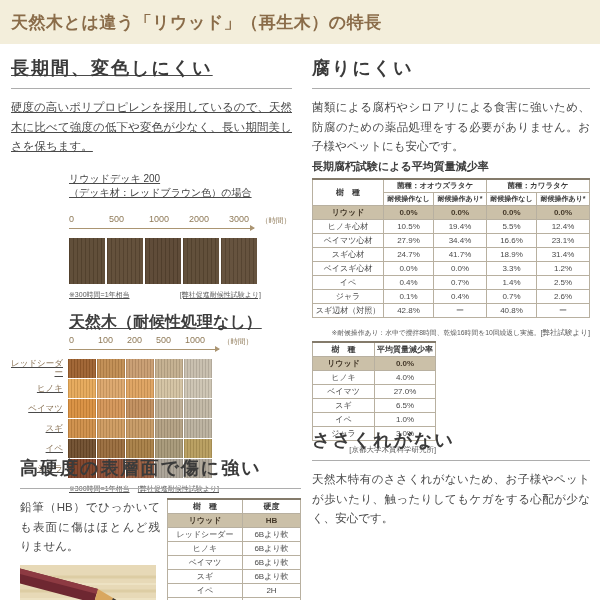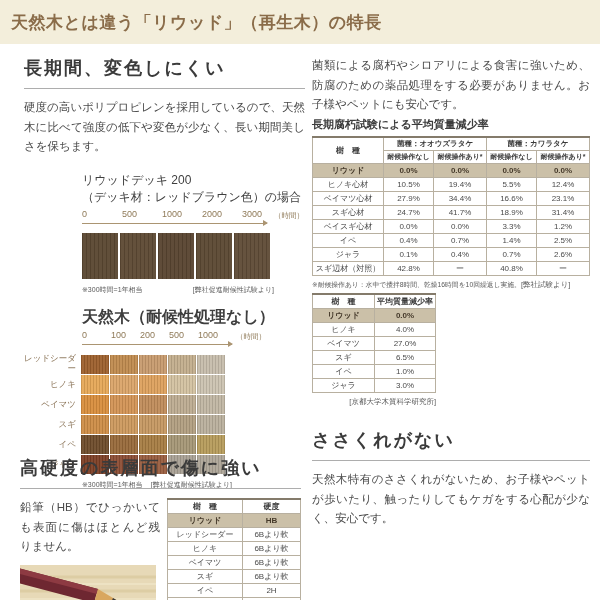--- a/index.html
+++ b/index.html
@@ -5,31 +5,31 @@
   html,body{margin:0;padding:0;}
   body{
     width:600px;height:600px;position:relative;background:#ffffff;overflow:hidden;
     font-family:"Liberation Sans","DejaVu Sans",sans-serif;color:#4a4a4a;
   }
   
   .band{position:absolute;top:0;left:0;width:600px;height:44px;background:#f3eedb;}
   .band h1{margin:0;padding:11px 0 0 11px;font-size:17px;font-weight:bold;color:#8a6c49;letter-spacing:0.5px;}
 
   
-  .col-left{position:absolute;left:24px;top:56px;width:281px;}
+  .col-left{position:absolute;left:11px;top:56px;width:281px;text-decoration:underline;}
   .col-right{position:absolute;left:312px;top:56px;width:278px;}
   .sec-hard{position:absolute;left:20px;top:456px;width:281px;}
   .sec-splint{position:absolute;left:312px;top:428px;width:278px;}
 
   .sec-h{font-family:"Liberation Serif","DejaVu Serif",serif;font-size:18px;font-weight:600;
     color:#3b3b3b;letter-spacing:2px;margin:0 0 9px 0;padding:0 0 8px 0;border-bottom:1px solid #adadad;}
   .sec-p{margin:0;font-size:11.5px;line-height:1.7;color:#4a4a4a;text-align:justify;}
 
   
-  .chart-label{margin:15px 0 3px 58px;font-size:12px;line-height:1.45;color:#3f3f3f;}
+  .chart-label{margin:15px 0 13px 58px;font-size:10px;line-height:1.45;color:#3f3f3f;}
   .c2-title{margin:12px 0 2px 58px;font-size:16px;font-weight:bold;color:#3e3e3e;}
   .axis{position:relative;height:24px;margin-left:58px;}
   .axis .tick{position:absolute;top:0;font-size:9px;color:#8f7a58;white-space:nowrap;}
   .axis .unit{font-size:7.5px;top:2px;}
   .axis-line{position:absolute;top:14px;left:0;height:1px;background:#ab9572;}
   .axis-line::after{content:'';position:absolute;right:-1px;top:-3px;
     border-left:5px solid #ab9572;border-top:3px solid transparent;border-bottom:3px solid transparent;}
   .swatch-row{display:flex;gap:2px;margin-left:58px;}
   .sw{width:36px;height:46px;
     background-image:repeating-linear-gradient(90deg,rgba(0,0,0,0.10) 0 1px,rgba(255,255,255,0.04) 1px 4px);}
@@ -50,21 +50,21 @@
     padding:1px 2px;font-size:8px;color:#4a4a4a;height:9px;white-space:nowrap;}
   .dt thead th{font-weight:bold;color:#3a3a3a;}
   .dt .g{font-size:7.5px;}
   .dt .sub{font-size:7px;}
   tr.hl{background:#cbc0a8;}
   tr.hl th,tr.hl td{color:#45392a;font-weight:bold;}
   .decay{width:278px;}
   .decay .spc{width:66px;}
   .termite{width:124px;margin-top:3px;}
   .termite .spc{width:64px;}
-  .foot-row{display:flex;justify-content:flex-start;font-size:6.8px;color:#5a5a5a;margin-top:4px;white-space:nowrap;}
+  .foot-row{display:flex;justify-content:flex-end;font-size:6.8px;color:#5a5a5a;margin-top:10px;white-space:nowrap;}
   .src{font-size:7.5px;color:#5a5a5a;}
   .t2src{width:124px;text-align:right;margin-top:4px;}
 
   
   .hard-flex{display:flex;margin-top:2px;}
   .hard-left{width:140px;}
   .hard-left .sec-p{font-size:11.5px;}
   .photo{width:136px;height:54px;margin-top:8px;display:block;}
   .hard-right{margin-left:7px;}
   .ptable{width:134px;}
@@ -166,20 +166,21 @@
         <div class="wd" style="background-color: rgb(173, 165, 151);"></div>
       </div>
     </div>
   <div class="chart-notes w2">
     <span>※300時間=1年相当</span>
     <span>[弊社促進耐候性試験より]</span>
   </div>
 </div>
 
 <div class="col-right">
+  <h2 class="sec-h">腐りにくい</h2>
   <p class="sec-p">菌類による腐朽やシロアリによる食害に強いため、防腐のための薬品処理をする必要がありません。お子様やペットにも安心です。</p>
 
   <div class="tbl-title">長期腐朽試験による平均質量減少率</div>
   <table class="dt decay">
     <thead>
       <tr>
         <th rowspan="2" class="spc">樹　種</th>
         <th colspan="2" class="g">菌種：オオウズラタケ</th>
         <th colspan="2" class="g">菌種：カワラタケ</th>
       </tr>

